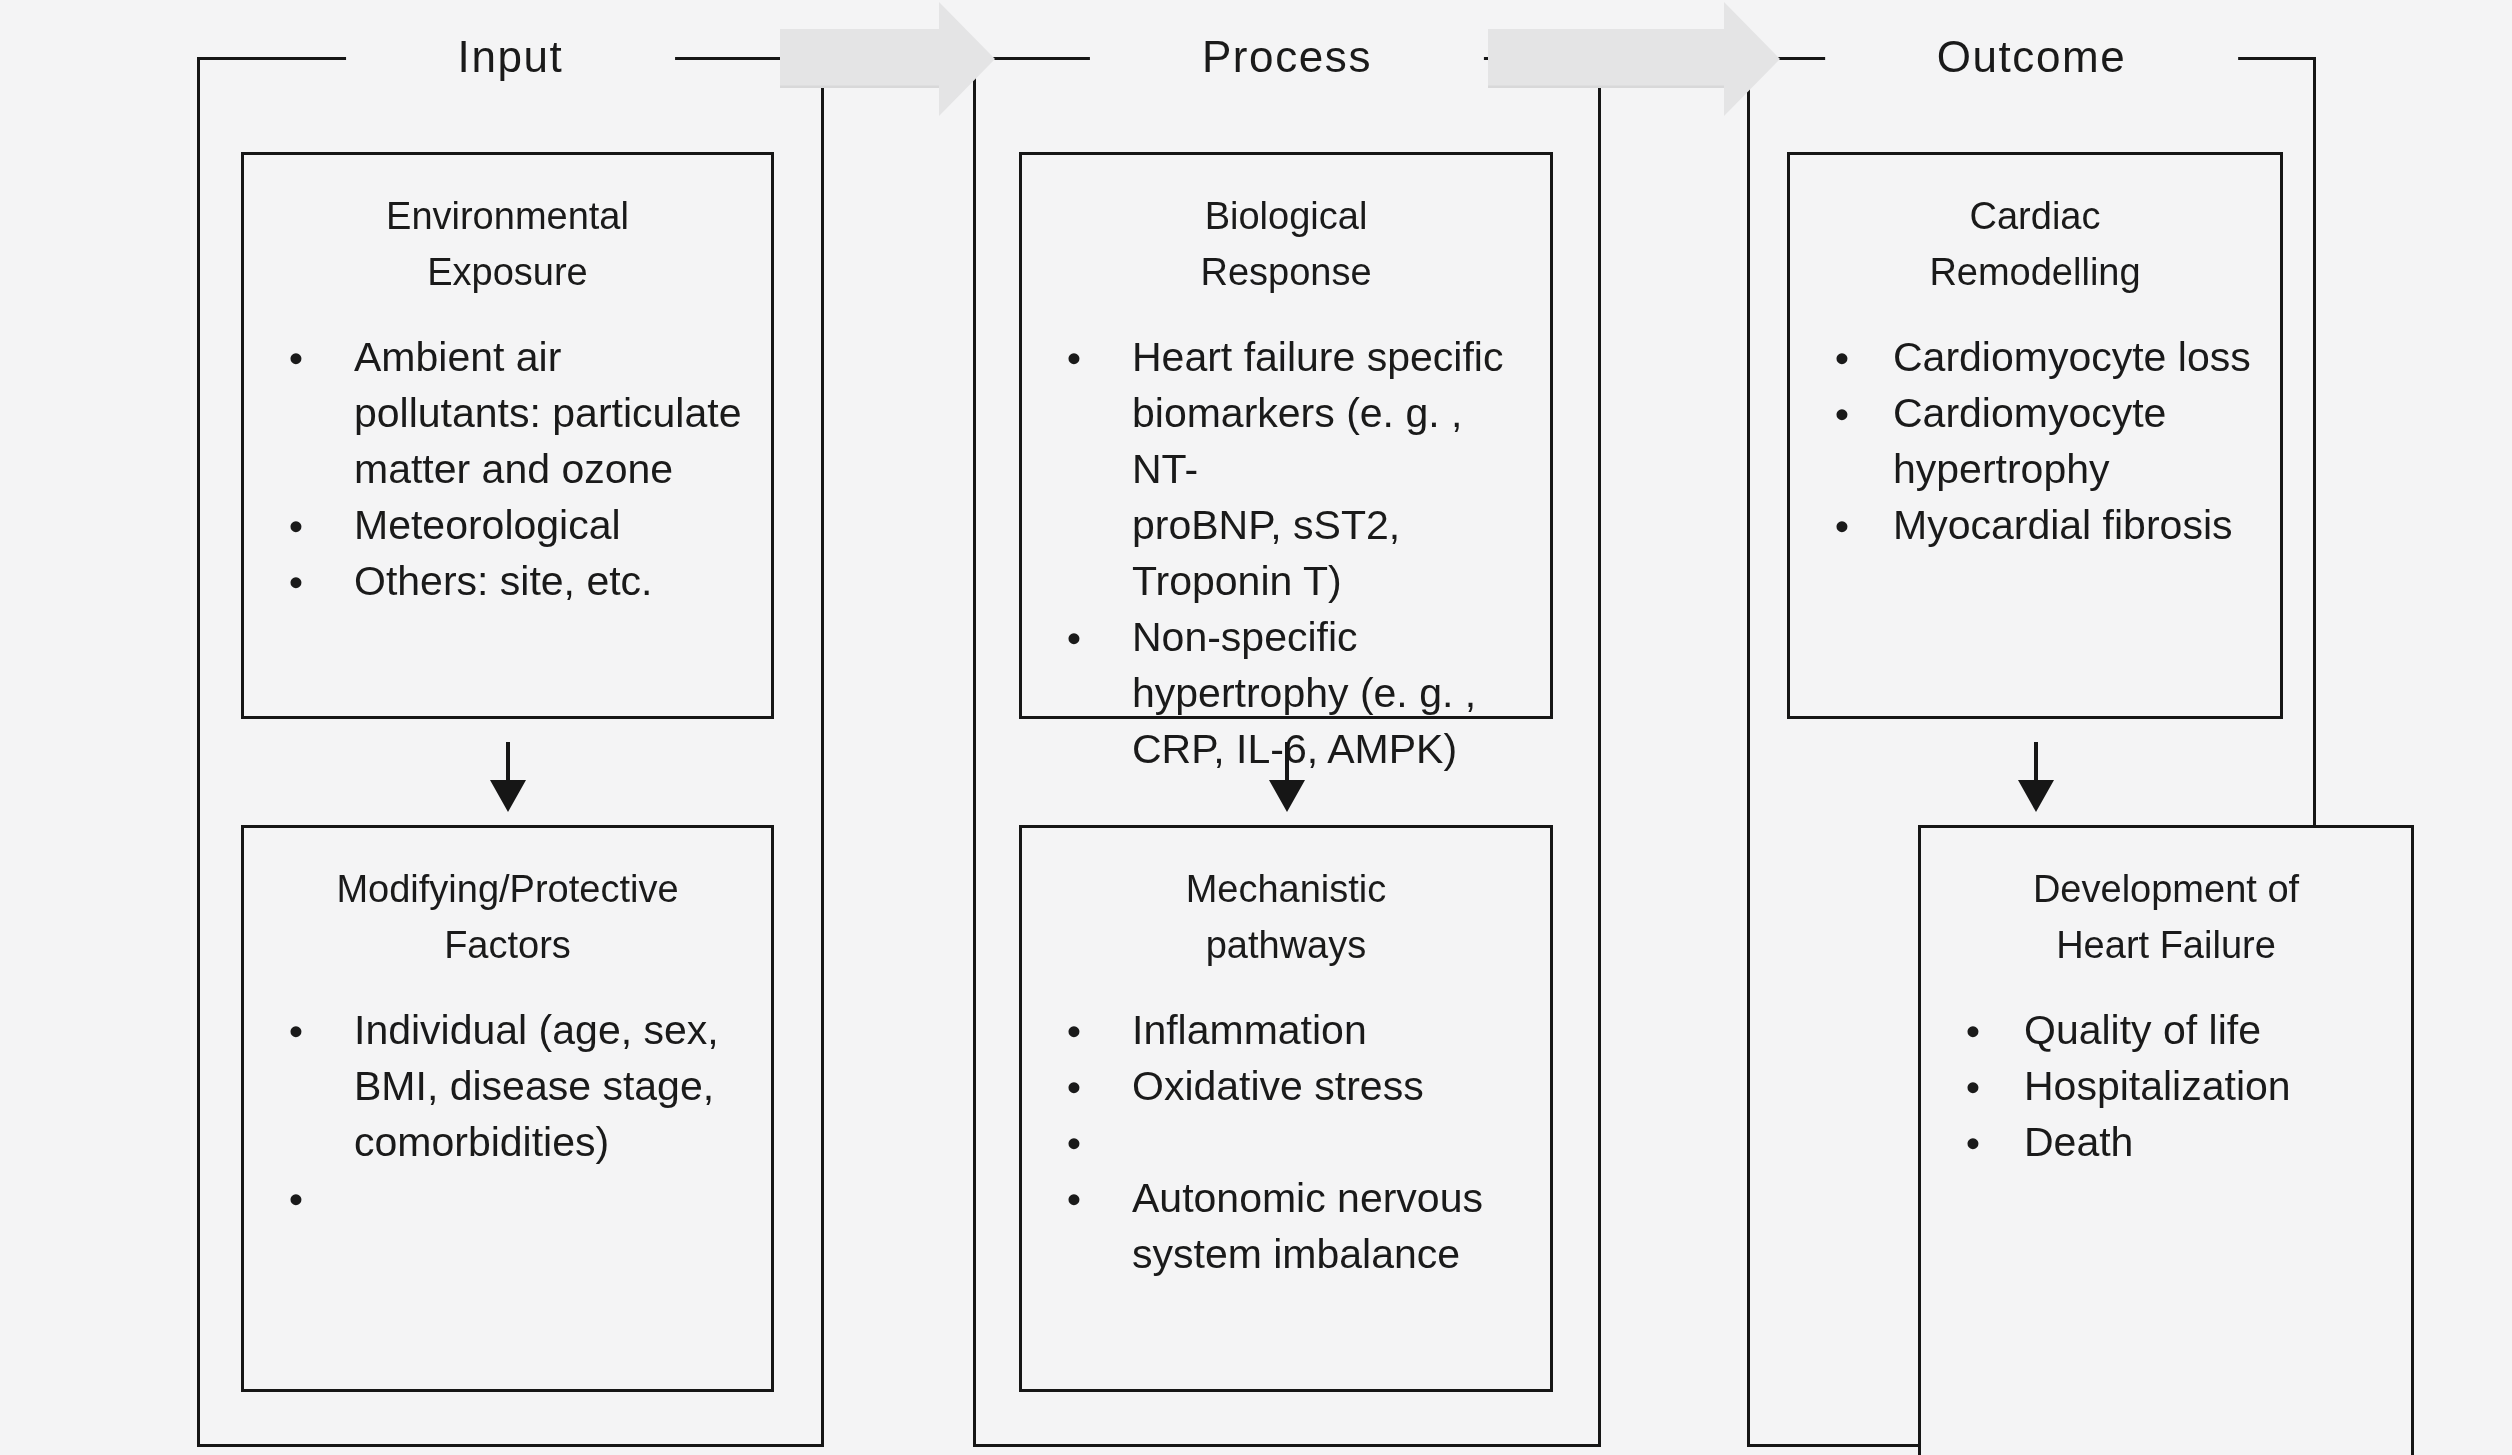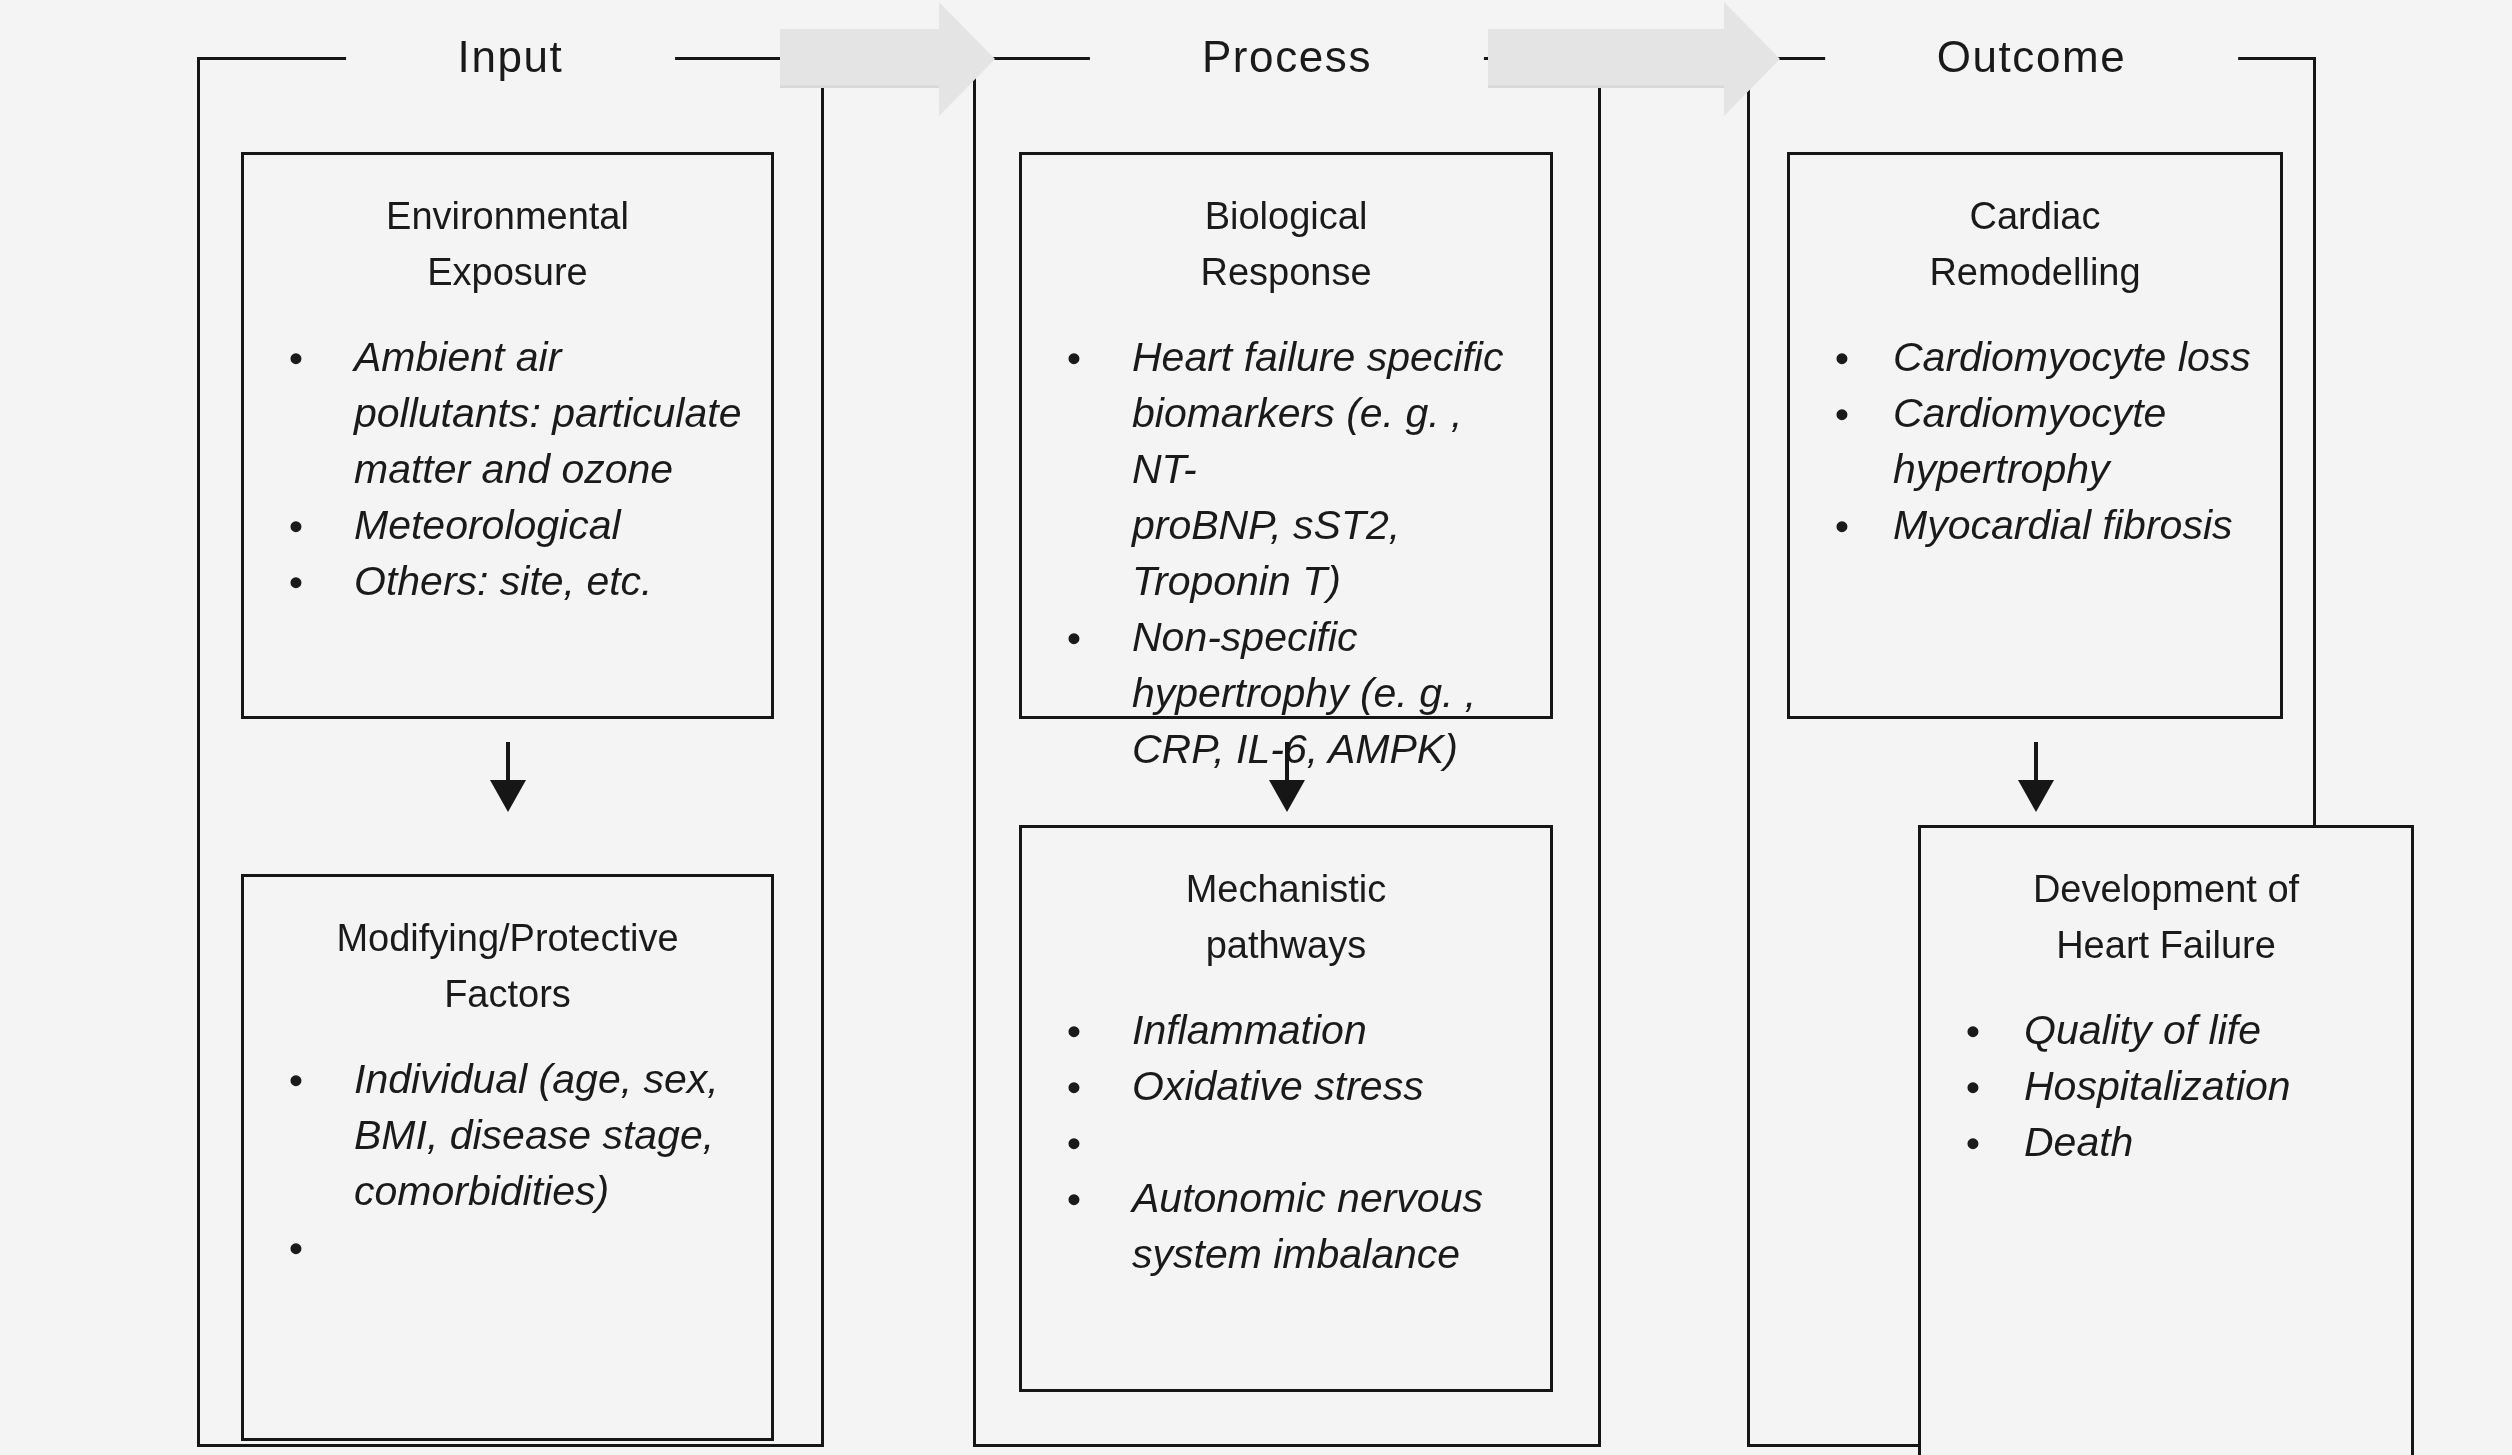--- a/index.html
+++ b/index.html
@@ -66,21 +66,21 @@
   .dot {
     flex: 0 0 69px;
     width: 69px;
     font-size: 25.5px;
     line-height: 56px;
     padding-left: 3.2px;
     box-sizing: border-box;
   }
   .narrow .bullets { padding-right: 8px; }
   .narrow .dot { flex-basis: 62px; width: 62px; }
-  .btext { white-space: pre-line; font-style: italic; }
+  .btext { white-space: pre-line; }
 
   
   .flow-arrow { position: absolute; z-index: 3; }
   .arrow-body {
     position: absolute;
     background: #e4e4e5;
     box-shadow: inset 0 -2.4px 0 rgba(0,0,0,0.05);
   }
   .arrow-head {
     position: absolute;
@@ -131,21 +131,21 @@
         <span class="dot">●</span>
         <span class="btext">Meteorological</span>
       </li>
       <li>
         <span class="dot">●</span>
         <span class="btext">Others: site, etc.</span>
       </li>
     </ul>
   </div>
 
-  <div class="box" style="left:241px; top:874px; width:533px; height:567px;">
+  <div class="box" style="left:241px; top:825px; width:533px; height:567px;">
     <div class="box-title">
       <div>Modifying/Protective</div>
       <div>Factors</div>
     </div>
     <ul class="bullets">
       <li>
         <span class="dot">●</span>
         <span class="btext">Individual (age, sex,
 BMI, disease stage,
 comorbidities)</span>

